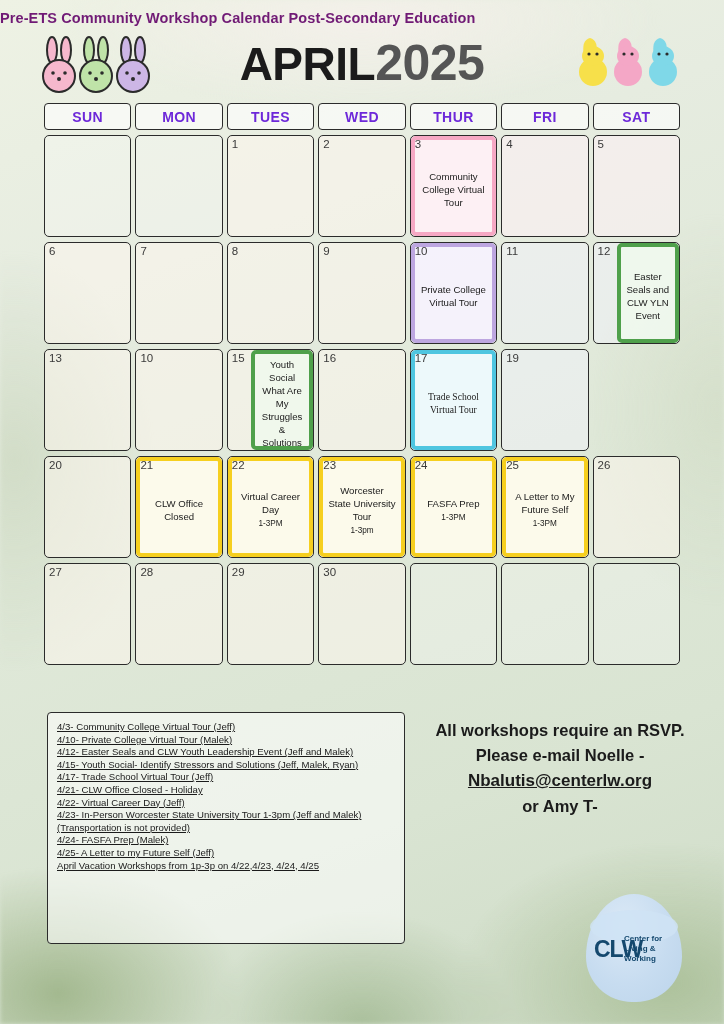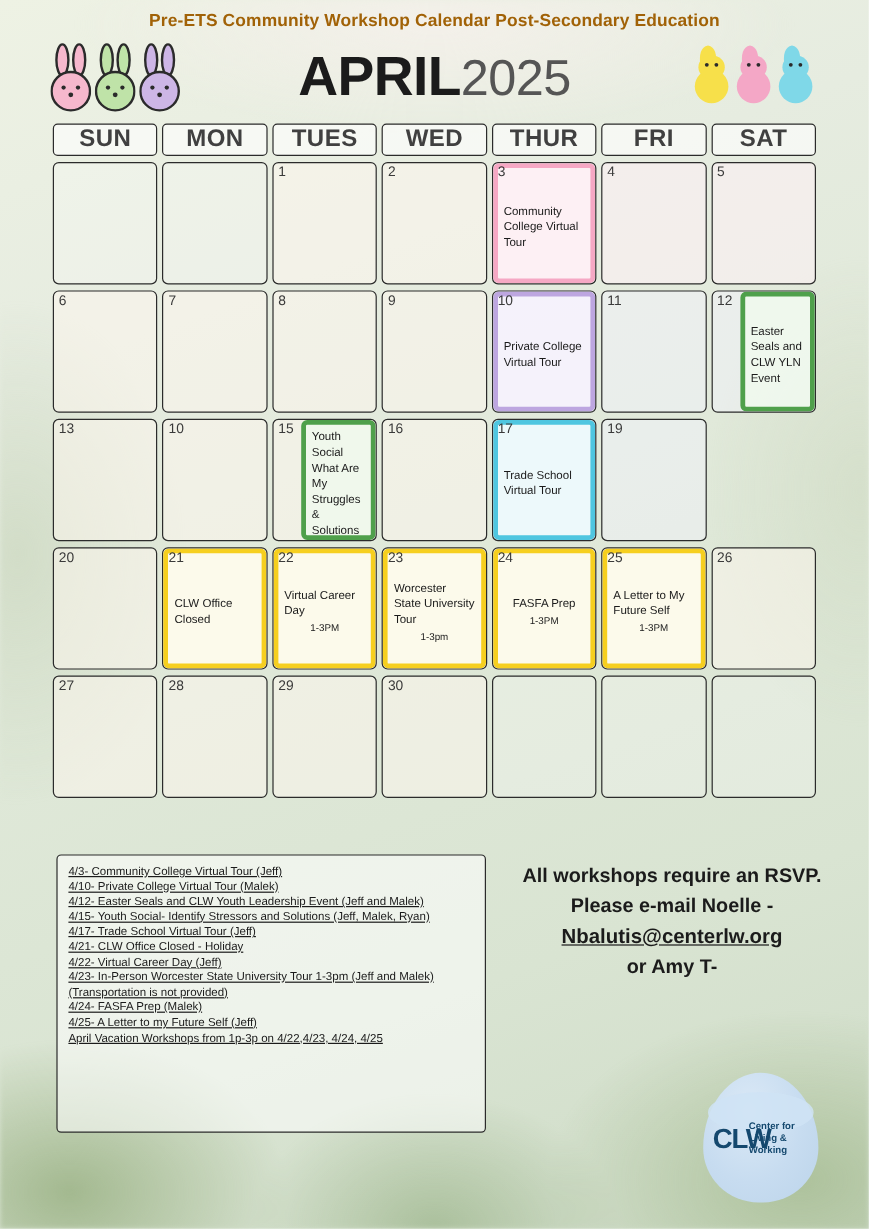--- a/index.html
+++ b/index.html
@@ -32,24 +32,23 @@
     position: absolute;
     inset: 0;
   }
 
   
   .header-title {
     position: absolute;
     top: 10px;
     left: 0;
     width: 724px;
-    text-align: center;
     font-size: 14.5px;
     font-weight: bold;
-    color: #a16207;
+    color: #701a75;
     letter-spacing: 0.1px;
     font-family: "Liberation Sans", sans-serif;
   }
   .month-row {
     position: absolute;
     top: 34px;
     left: 0;
     width: 724px;
     height: 62px;
   }
@@ -59,23 +58,23 @@
     top: 0;
     width: 724px;
     text-align: center;
     font-size: 46px;
     line-height: 58px;
     font-weight: bold;
     color: #1b1b1b;
     letter-spacing: -0.5px;
   }
   .month-text .year {
-    font-weight: normal;
+    font-weight: bold;
     color: #555;
-    font-size: 42px;
+    font-size: 50px;
   }
 
   
   .bunny-group-left {
     position: absolute;
     left: 42px;
     top: 34px;
     display: flex;
     gap: 3px;
     align-items: flex-end;
@@ -103,23 +102,23 @@
     margin-bottom: 5px;
   }
   .dow {
     height: 25px;
     border: 1.6px solid #2b2b2b;
     border-radius: 4px;
     background: rgba(255,255,255,0.62);
     display: flex;
     align-items: center;
     justify-content: center;
-    font-size: 20px;
-    font-weight: bold;
-    color: #404040;
+    font-size: 14px;
+    font-weight: bold;
+    color: #6d28d9;
     letter-spacing: 0.4px;
   }
   .weeks {
     display: flex;
     flex-direction: column;
     gap: 5px;
   }
   .week {
     display: grid;
     grid-template-columns: repeat(7, 1fr);
@@ -149,37 +148,37 @@
     position: absolute;
     inset: 0;
     border-radius: 5px;
     border: 4px solid transparent;
     box-sizing: border-box;
     display: flex;
     flex-direction: column;
     align-items: center;
     justify-content: center;
     padding: 12px 5px 6px 5px;
-    text-align: left;
+    text-align: center;
   }
   .event .ev-title {
     font-size: 9.6px;
     line-height: 13px;
     color: #1b1b1b;
   }
   .event .ev-time {
     font-size: 8.2px;
     line-height: 12px;
     color: #1b1b1b;
     margin-top: 2px;
   }
   .event.pink   { border-color: #f6a8c4; background: rgba(255,240,246,0.8); }
   .event.purple { border-color: #bda6e0; background: rgba(247,242,255,0.8); }
   .event.green  { border-color: #4fa04b; background: rgba(240,250,238,0.8); margin-left: 23px; }
-  .event.cyan   { border-color: #4fc6e0; background: rgba(238,251,255,0.8); }
+  .event.cyan   { border-color: #4fc6e0; background: rgba(238,251,255,0.8); font-family: Liberation Serif, serif; }
   .event.yellow { border-color: #f6cf1f; background: rgba(255,253,236,0.8); }
 
   
   .notes {
     position: absolute;
     left: 47px;
     top: 712px;
     width: 358px;
     height: 232px;
     border: 1.4px solid #2b2b2b;

